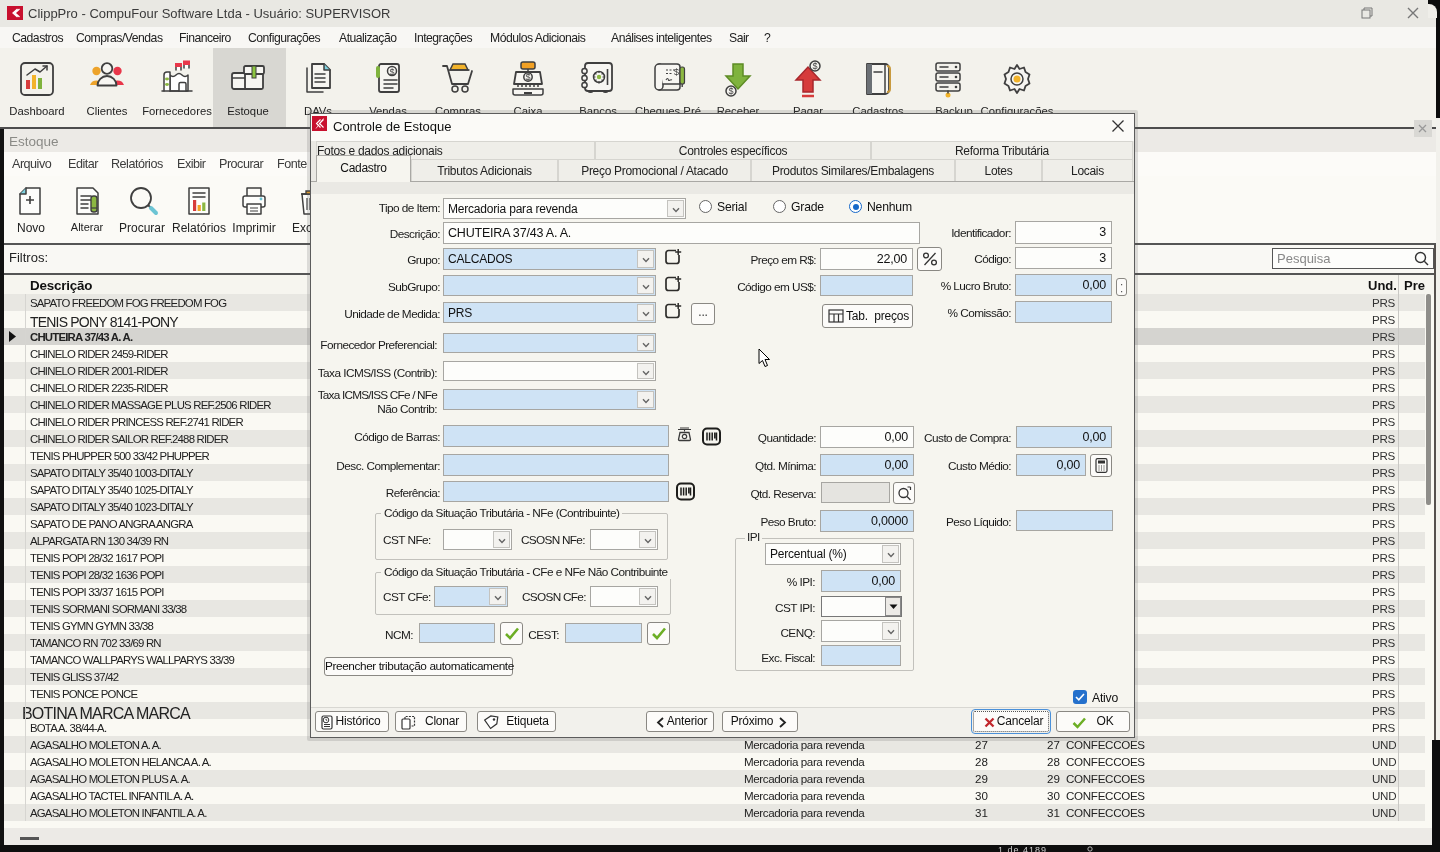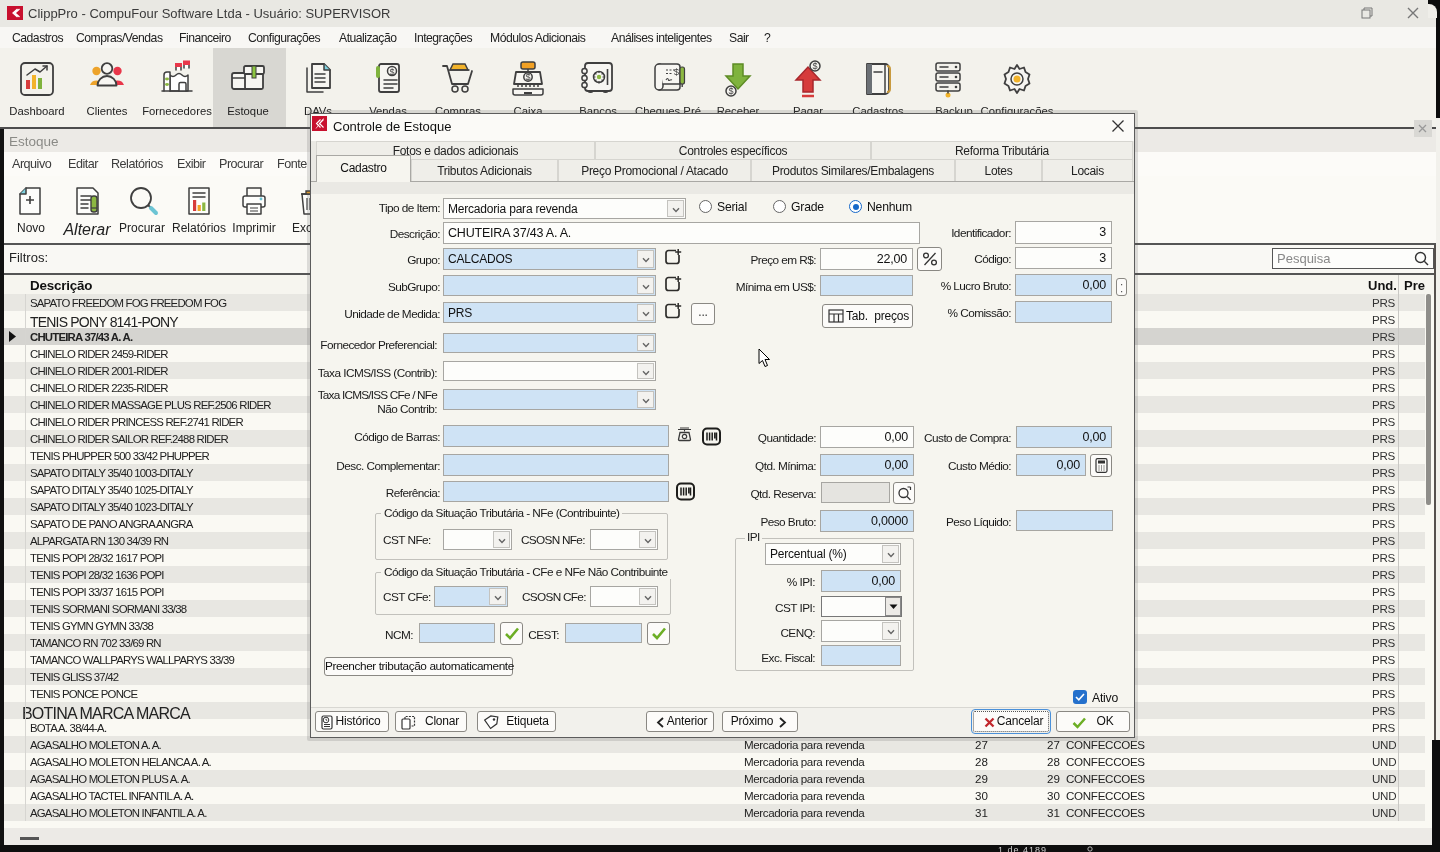--- a/index.html
+++ b/index.html
@@ -192,21 +192,21 @@
     <path d="M12 4 l0 6 l-6 0" fill="#7fd2df" stroke="#3f3f3f" stroke-width="1.5" stroke-linecap="round" stroke-linejoin="round"></path>
     <path d="M16 12 v8 M12 16 h8" stroke="#3f3f3f" stroke-width="1.6"></path>
   </svg>
 <div class="abs" style="left:-9px;top:221px;width:80px;text-align:center;font-size:12px;color:#222;">Novo</div>
 <svg class="abs" style="left:70px;top:184px;" width="34" height="34" viewBox="0 0 34 34">
     <path d="M7 4 h16 l5 5 v21 H7 z" fill="#fdfdfb" stroke="#3f3f3f" stroke-width="1.5" stroke-linecap="round" stroke-linejoin="round"></path>
     <path d="M11 12 h10 M11 16 h10 M11 20 h7 M11 24 h7" stroke="#3f3f3f" stroke-width="1.5" fill="none" stroke-linecap="round" stroke-linejoin="round"></path>
 <rect x="21" y="12" width="6" height="16" rx="2.5" fill="#8cb842" stroke="#3f3f3f" stroke-width="1.4"></rect>
     <path d="M21 24 h6" stroke="#3f3f3f" stroke-width="1.2"></path>
   </svg>
-<div class="abs" style="left:47px;top:221px;width:80px;text-align:center;font-size:16px;color:#222;font-style:italic;">Alterar</div>
+<div class="abs" style="left:47px;top:221px;width:80px;text-align:center;font-size:11px;color:#222;">Alterar</div>
 <svg class="abs" style="left:125px;top:184px;" width="34" height="34" viewBox="0 0 34 34">
     <circle cx="16" cy="14" r="10" stroke="#3f3f3f" stroke-width="1.8" fill="none"></circle>
     <path d="M23 21 l4 4" stroke="#3f3f3f" stroke-width="1.8"></path>
     <path d="M26 24 l5 5" stroke="#6cc4d4" stroke-width="4" stroke-linecap="round"></path>
   </svg>
 <div class="abs" style="left:102px;top:221px;width:80px;text-align:center;font-size:12px;color:#222;">Procurar</div>
 <svg class="abs" style="left:182px;top:184px;" width="34" height="34" viewBox="0 0 34 34">
     <rect x="7" y="4" width="20" height="26" fill="#fdfdfb" stroke="#3f3f3f" stroke-width="1.5" stroke-linecap="round" stroke-linejoin="round"></rect>
     <path d="M11 9 h12 M11 13 h12" stroke="#3f3f3f" stroke-width="1.5" fill="none" stroke-linecap="round" stroke-linejoin="round"></path>
 <rect x="11" y="16" width="3.2" height="11" fill="#d63b3b"></rect>
@@ -363,21 +363,21 @@
 <div class="abs" style="left:312px;top:116px;width:15px;height:15px;background:#c8102e;"></div>
 <svg class="abs" style="left:312px;top:116px;" width="15" height="15" viewBox="0 0 15 15">
     <path d="M8.5 3.5 L4.5 7.5 L8.5 11.5 M11.5 3.5 L7.5 7.5 L11.5 11.5" stroke="#fff" stroke-width="1.1" fill="none"></path>
     <path d="M11.5 2.5 L4 12.5" stroke="#fff" stroke-width="0.7"></path>
   </svg>
 <div class="abs" style="left:333px;top:119px;font-size:13px;color:#111;">Controle de Estoque</div>
 <svg class="abs" style="left:1111px;top:119px;" width="14" height="14" viewBox="0 0 14 14">
     <path d="M1.5 1.5 L12.5 12.5 M12.5 1.5 L1.5 12.5" stroke="#333" stroke-width="1.3"></path>
   </svg>
 <div class="abs" style="left:311px;top:141px;width:823px;height:53px;background:#eae9e4;"></div>
-<div class="abs" style="left:316px;top:141px;width:279px;height:18px;border:1px solid #d6d5d0;border-bottom:none;background:#efeee9;text-align:center;font-size:12px;letter-spacing:-0.3px;color:#222;line-height:18px;">Fotos e dados adicionais</div>
+<div class="abs" style="left:316px;top:141px;width:279px;height:18px;border:1px solid #d6d5d0;border-bottom:none;background:#efeee9;text-align:left;font-size:12px;letter-spacing:-0.3px;color:#222;line-height:18px;">Fotos e dados adicionais</div>
 <div class="abs" style="left:595px;top:141px;width:276px;height:18px;border:1px solid #d6d5d0;border-bottom:none;background:#efeee9;text-align:center;font-size:12px;letter-spacing:-0.3px;color:#222;line-height:18px;">Controles específicos</div>
 <div class="abs" style="left:871px;top:141px;width:262px;height:18px;border:1px solid #d6d5d0;border-bottom:none;background:#efeee9;text-align:center;font-size:12px;letter-spacing:-0.3px;color:#222;line-height:18px;">Reforma Tributária</div>
 <div class="abs" style="left:411px;top:159px;width:147px;height:22px;border:1px solid #d6d5d0;border-bottom:none;background:#efeee9;text-align:center;font-size:12px;letter-spacing:-0.3px;color:#222;line-height:22px;">Tributos Adicionais</div>
 <div class="abs" style="left:558px;top:159px;width:193px;height:22px;border:1px solid #d6d5d0;border-bottom:none;background:#efeee9;text-align:center;font-size:12px;letter-spacing:-0.3px;color:#222;line-height:22px;">Preço Promocional / Atacado</div>
 <div class="abs" style="left:751px;top:159px;width:204px;height:22px;border:1px solid #d6d5d0;border-bottom:none;background:#efeee9;text-align:center;font-size:12px;letter-spacing:-0.3px;color:#222;line-height:22px;">Produtos Similares/Embalagens</div>
 <div class="abs" style="left:955px;top:159px;width:87px;height:22px;border:1px solid #d6d5d0;border-bottom:none;background:#efeee9;text-align:center;font-size:12px;letter-spacing:-0.3px;color:#222;line-height:22px;">Lotes</div>
 <div class="abs" style="left:1042px;top:159px;width:91px;height:22px;border:1px solid #d6d5d0;border-bottom:none;background:#efeee9;text-align:center;font-size:12px;letter-spacing:-0.3px;color:#222;line-height:22px;">Locais</div>
 <div class="abs" style="left:316px;top:155px;width:95px;height:27px;background:#f6f5ef;border:1px solid #a9a8a4;border-bottom:none;text-align:center;font-size:12px;letter-spacing:-0.3px;color:#111;line-height:24px;">Cadastro</div>
 <div class="abs" style="left:311px;top:181px;width:823px;height:1px;background:#a9a8a4;"></div>
 <div class="abs" style="left:317px;top:181px;width:93px;height:1px;background:#f6f5ef;"></div>
@@ -428,21 +428,21 @@
     <div style="position:absolute;right:1px;top:1px;bottom:1px;width:17px;background:#f3f2ef;border:1px solid #c4c3bf;">
       <svg width="10" height="10" viewBox="0 0 10 10" style="display:block;margin:4px auto 0;">
         <path d="M2 3.2 L5 6.4 L8 3.2" stroke="#666" stroke-width="1.4" fill="none"></path>
       </svg>
     </div>
   </div>
 <svg class="abs" style="left:663px;top:274px;" width="20" height="20" viewBox="0 0 20 20">
     <path d="M13 3.5 H5.5 a2.5 2.5 0 0 0 -2.5 2.5 v8 a2.5 2.5 0 0 0 2.5 2.5 h8 a2.5 2.5 0 0 0 2.5 -2.5 V8" stroke="#2e2d2b" stroke-width="1.7" fill="none"></path>
     <path d="M15.2 2 v6 M12.2 5 h6" stroke="#2e2d2b" stroke-width="1.5"></path>
   </svg>
-<div class="abs" style="left:496px;top:280px;width:320px;text-align:right;font-size:11.8px;letter-spacing:-0.55px;color:#1a1a1a;white-space:nowrap;">Mínima em US$:</div>
+<div class="abs" style="left:496px;top:280px;width:320px;text-align:right;font-size:11.8px;letter-spacing:-0.55px;color:#1a1a1a;white-space:nowrap;">Código em US$:</div>
 <div class="abs" style="left:820px;top:275px;width:93px;height:21px;background:#cfe3f5;border:1px solid #a7a6a2;font-size:12.5px;letter-spacing:-0.2px;color:#111;text-align:right;padding-right:5px;line-height:19px;white-space:nowrap;"></div>
 <div class="abs" style="left:691px;top:279px;width:320px;text-align:right;font-size:11.8px;letter-spacing:-0.55px;color:#1a1a1a;white-space:nowrap;">% Lucro Bruto:</div>
 <div class="abs" style="left:1015px;top:274px;width:97px;height:22px;background:#cfe3f5;border:1px solid #a7a6a2;font-size:12.5px;letter-spacing:-0.2px;color:#111;text-align:right;padding-right:5px;line-height:20px;white-space:nowrap;">0,00</div>
 <div class="abs btn" style="left:1116px;top:278px;width:11px;height:18px;">
     <div style="font-size:10px;color:#333;line-height:7px;margin-top:2px;">·<br>·</div>
   </div>
 <div class="abs" style="left:120px;top:307px;width:320px;text-align:right;font-size:11.8px;letter-spacing:-0.55px;color:#1a1a1a;white-space:nowrap;">Unidade de Medida:</div>
 <div class="abs" style="left:443px;top:302px;width:213px;height:21px;background:#cfe3f5;border:1px solid #a7a6a2;">
     <div style="position:absolute;left:4px;top:3px;font-size:12px;letter-spacing:-0.2px;color:#111;white-space:nowrap;">PRS</div>
     <div style="position:absolute;right:1px;top:1px;bottom:1px;width:17px;background:#f3f2ef;border:1px solid #c4c3bf;">

